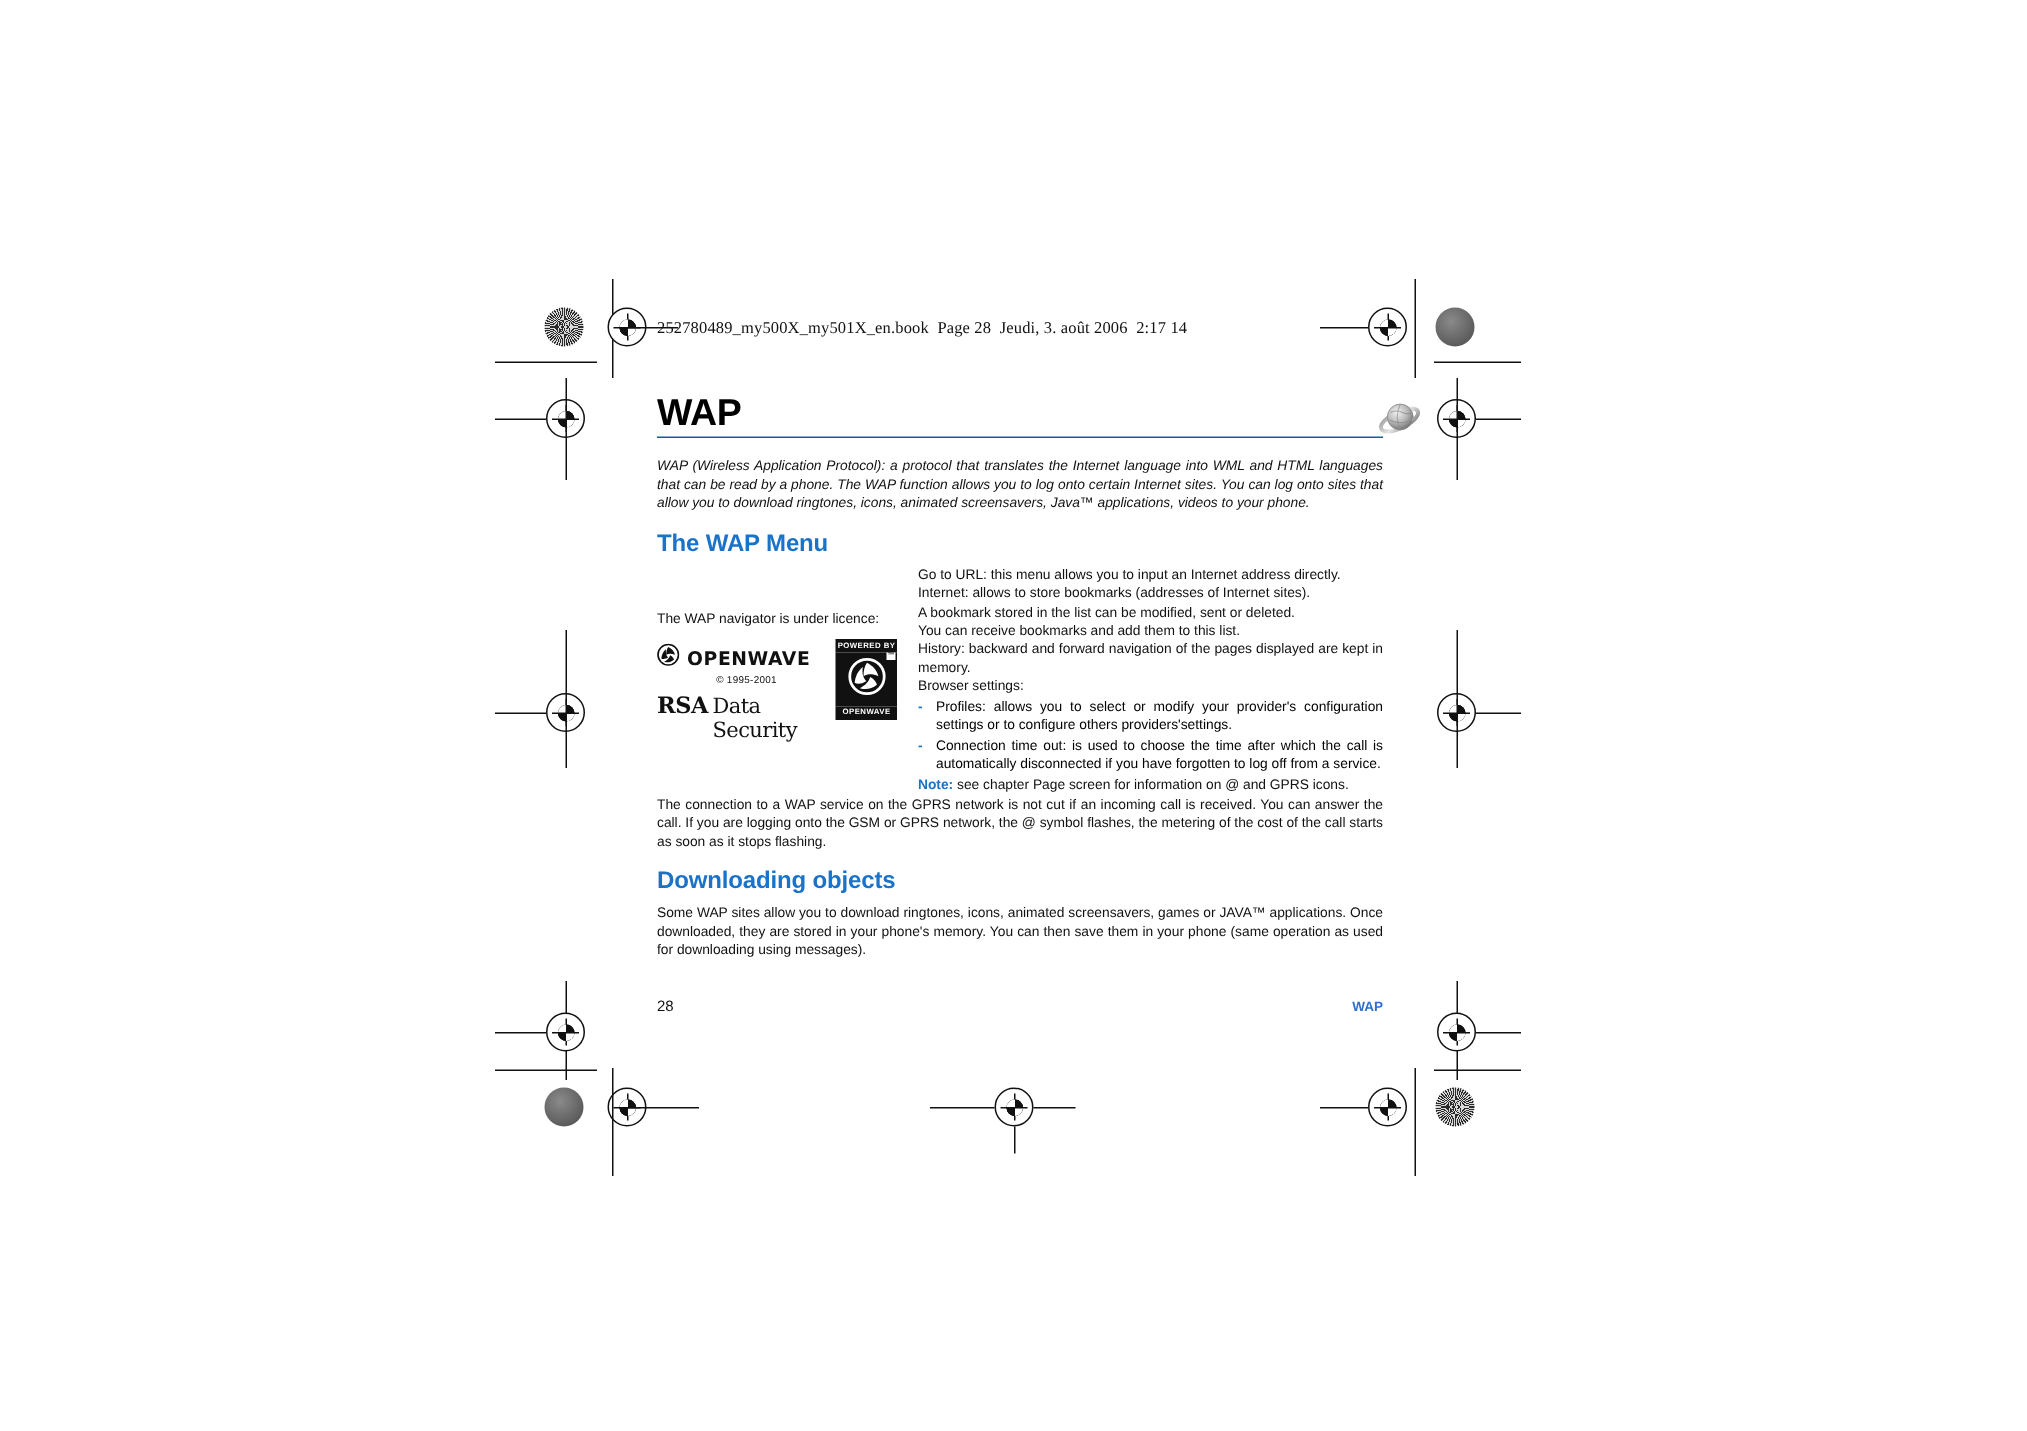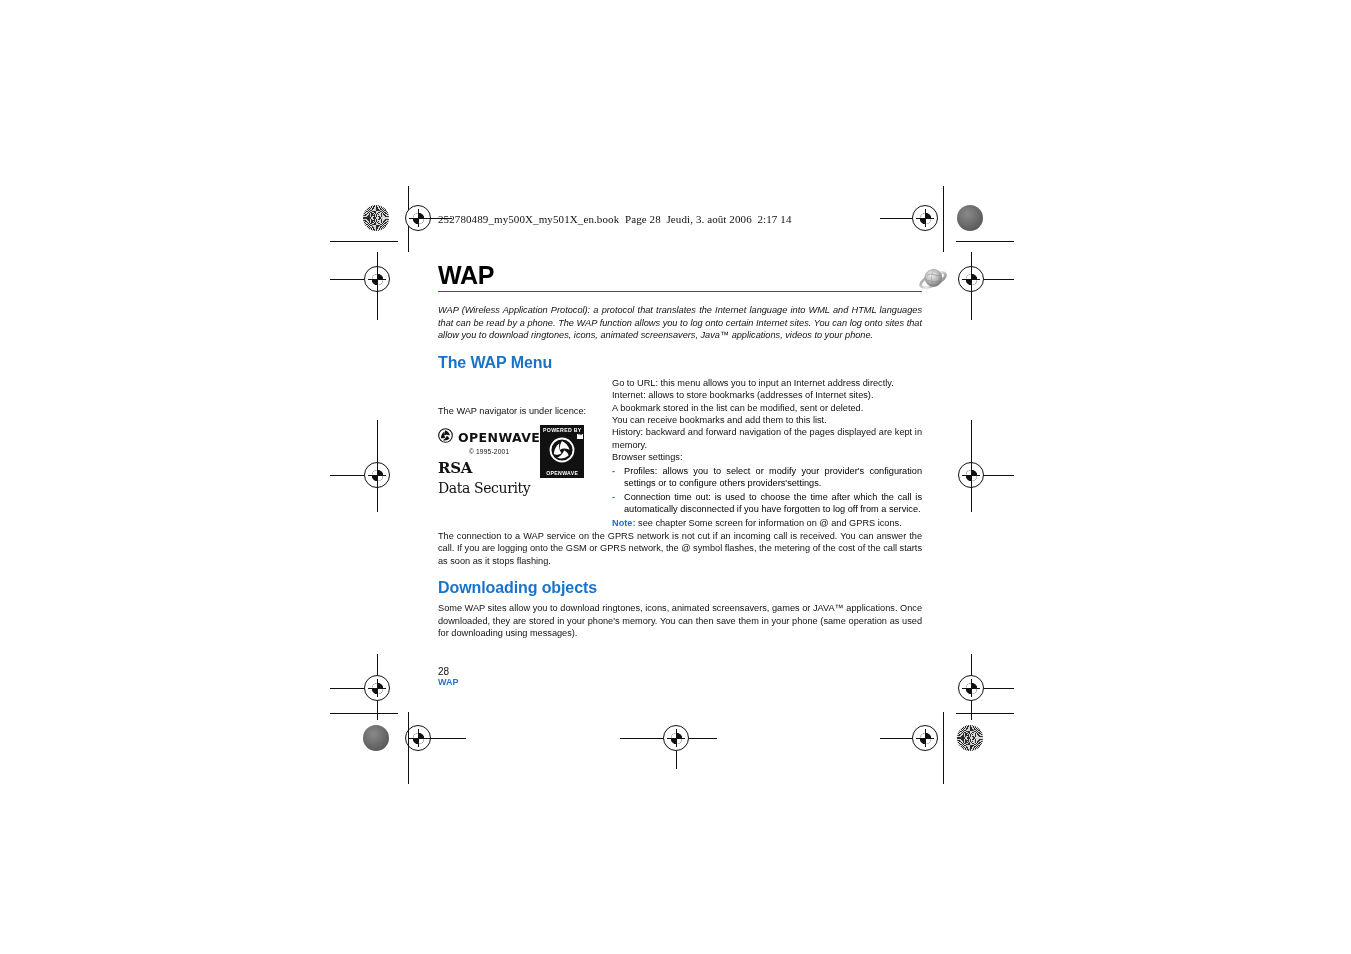--- a/index.html
+++ b/index.html
@@ -153,21 +153,20 @@
     color: #111;
     text-align: center;
     margin-top: 1px;
     letter-spacing: 0.2px;
   }
   .rsa-row {
     margin-top: 4px;
     display: flex;
     align-items: baseline;
     gap: 3px;
-    flex-direction: column;
   }
   .rsa-bold {
     font-size: 15px;
     font-weight: bold;
     color: #111;
     font-family: "DejaVu Serif", serif;
     letter-spacing: -0.3px;
   }
   .rsa-rest {
     font-size: 14px;
@@ -230,23 +229,23 @@
   }
   .note-label { color: #1a73c8; font-weight: bold; }
   b, strong { font-weight: normal; }
 
   .footer {
     position: absolute;
     left: 438px;
     top: 666px;
     width: 484px;
     display: flex;
+    justify-content: space-between;
     align-items: baseline;
     font-size: 10px;
-    flex-direction: column;
   }
   .folio { color: #111; }
   .runhead { color: #2f6fd0; font-weight: bold; font-size: 9px; }
 </style>
 </head>
 <body>
 
 <div>
 
   <div class="mark rosette" style="left:363px; top:205px;"></div>
@@ -433,21 +432,21 @@
           <span class="dash">-</span>
           <b>Profiles</b><span>: </span><span>allows you to select or modify your provider's configuration settings or to configure others providers'settings.</span>
         </li>
         <li>
           <span class="dash">-</span>
           <b>Connection time out</b><span>: </span><span>is used to choose the time after which the call is automatically disconnected if you have forgotten to log off from a service.</span>
         </li>
       </ul>
 
       <div class="body-txt" style="margin-top:2px;">
-        <span class="note-label">Note:</span><span> see chapter </span><b>Some screen</b><span> for information on @ and GPRS icons.</span>
+        <span class="note-label">Note:</span><span> see chapter </span><b>Page screen</b><span> for information on @ and GPRS icons.</span>
       </div>
 
     </div>
   </div>
 
   <div class="body-txt justify">The connection to a WAP service on the GPRS network is not cut if an incoming call is received. You can answer the call. If you are logging onto the GSM or GPRS network, the @ symbol flashes, the metering of the cost of the call starts as soon as it stops flashing.</div>
 
   <h2 class="section">Downloading objects</h2>
   <div class="body-txt justify">Some WAP sites allow you to download ringtones, icons, animated screensavers, games or JAVA™ applications. Once downloaded, they are stored in your phone's memory. You can then save them in your phone (same operation as used for downloading using messages).</div>
 

